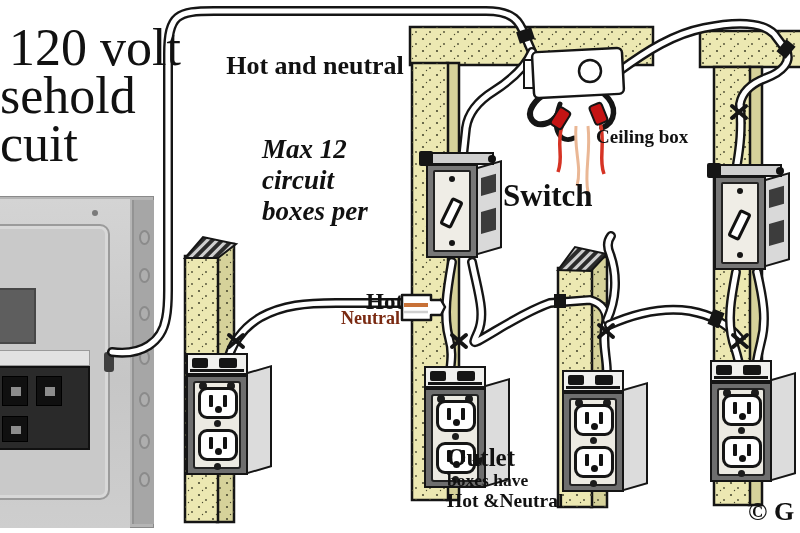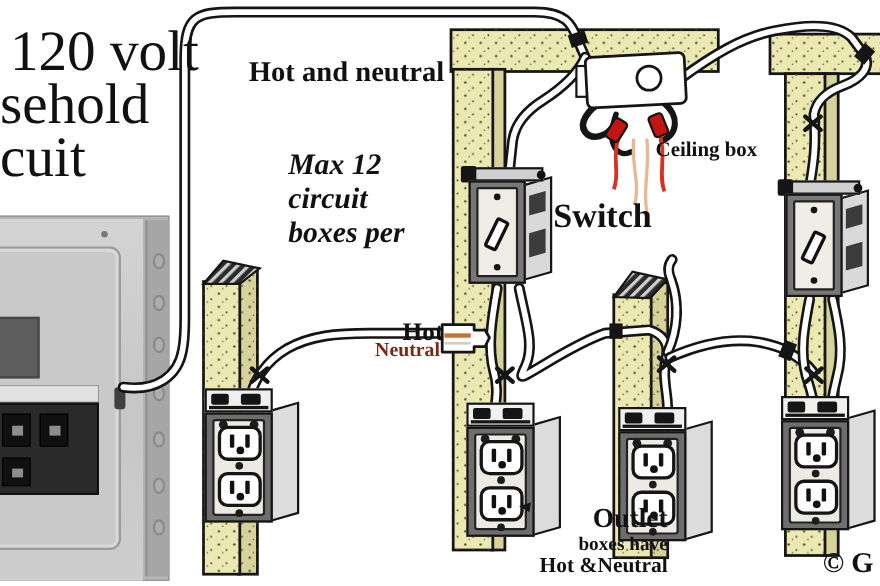--- a/index.html
+++ b/index.html
@@ -65,21 +65,21 @@
   
   .lbl{position:absolute;white-space:nowrap;color:#111;}
   .title-line{position:absolute;font-weight:normal;font-size:52px;line-height:1;}
   .t1{left:9px;top:22px;}.t2{left:0px;top:70px;}.t3{left:0px;top:118px;}
   .info1{left:196px;top:52px;width:238px;text-align:center;font-weight:bold;font-size:26px;line-height:28px;white-space:nowrap;}
   .info2{left:262px;top:134px;font-weight:bold;font-style:italic;font-size:27px;line-height:31px;}
   .lbl-switch{left:503px;top:178px;font-weight:bold;font-size:31px;}
   .lbl-ceiling{left:596px;top:126px;font-weight:bold;font-size:19px;}
   .lbl-hot{left:366px;top:265px;font-weight:bold;font-size:23px;margin-top:24px;}
   .lbl-neutral{left:341px;top:308px;font-weight:bold;font-size:18px;color:var(--neutral_label);}
-  .note{left:447px;top:444px;width:160px;text-align:right;font-weight:bold;margin-top:14px;}
+  .note{left:447px;top:444px;width:160px;text-align:left;font-weight:bold;}
   .note .n1{font-size:25px;line-height:27px;}
   .note .n2{font-size:17.5px;line-height:19px;}
   .note .n3{font-size:19.5px;line-height:22px;}
   .note-arrow{position:absolute;left:472px;top:456px;width:0;height:0;border-top:5px solid transparent;
               border-bottom:4px solid transparent;border-right:10px solid #151515;transform:rotate(8deg);}
   .copyright{left:748px;top:497px;font-weight:bold;font-size:26px;}
 
   
   .studface{fill:var(--stud);stroke:#151515;stroke-width:2.5;}
   .studside{fill:var(--stud_side);stroke:#151515;stroke-width:2.5;}

